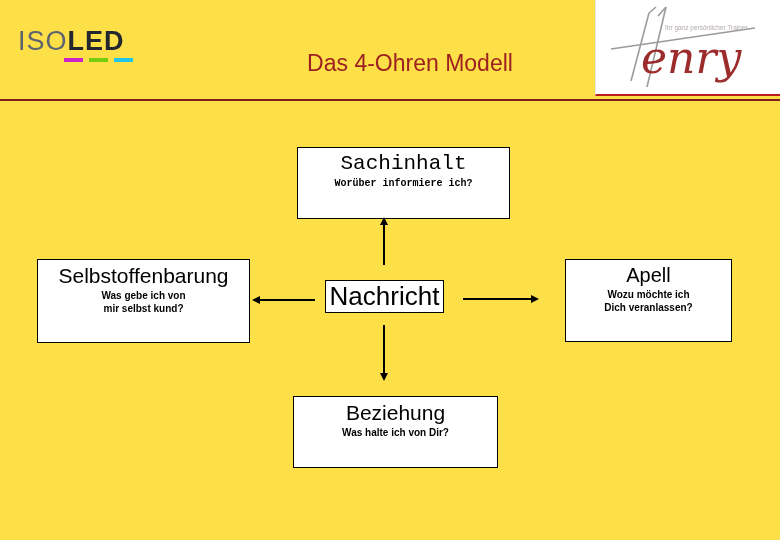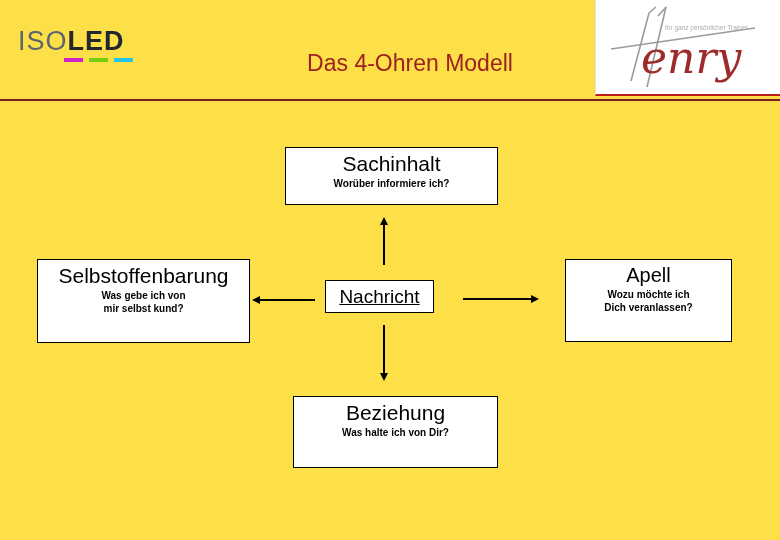--- a/index.html
+++ b/index.html
@@ -51,31 +51,30 @@
     position: absolute;
     background: #ffffff;
     border: 1px solid #000000;
     box-sizing: border-box;
     text-align: center;
     color: #000000;
   }
   .dbox .t1 { font-size: 21px; line-height: 1.25; margin-top: 3px; }
   .dbox .q  { font-size: 10px; font-weight: 700; line-height: 1.3; white-space: pre-line; }
 
-  .box-top    { left: 285px; top: 147px; width: 213px; height: 58px; }
+  .box-top    { left: 297px; top: 147px; width: 213px; height: 72px; font-family: Liberation Mono, monospace; }
   .box-left   { left: 37px;  top: 259px; width: 213px; height: 84px; }
   .box-right  { left: 565px; top: 259px; width: 167px; height: 83px; }
   .box-bottom { left: 293px; top: 396px; width: 205px; height: 72px; }
   .box-right .t1 { font-size: 20px; }
 
   .box-center {
-    left: 325px; top: 280px; width: 109px; height: 33px;
+    left: 325px; top: 280px; width: 119px; height: 33px;
     display: flex; align-items: center; justify-content: center;
-    font-size: 19px;
-    text-decoration: underline;
+    font-size: 26px;
   }
 
   
   .arrow { position: absolute; }
   .vline { width: 2px; background: #000; margin: 0 auto; }
   .hline { height: 2px; background: #000; }
   .tri-up    { width: 0; height: 0; margin: 0 auto;
                border-left: 4px solid transparent; border-right: 4px solid transparent;
                border-bottom: 8px solid #000; }
   .tri-down  { width: 0; height: 0; margin: 0 auto;

